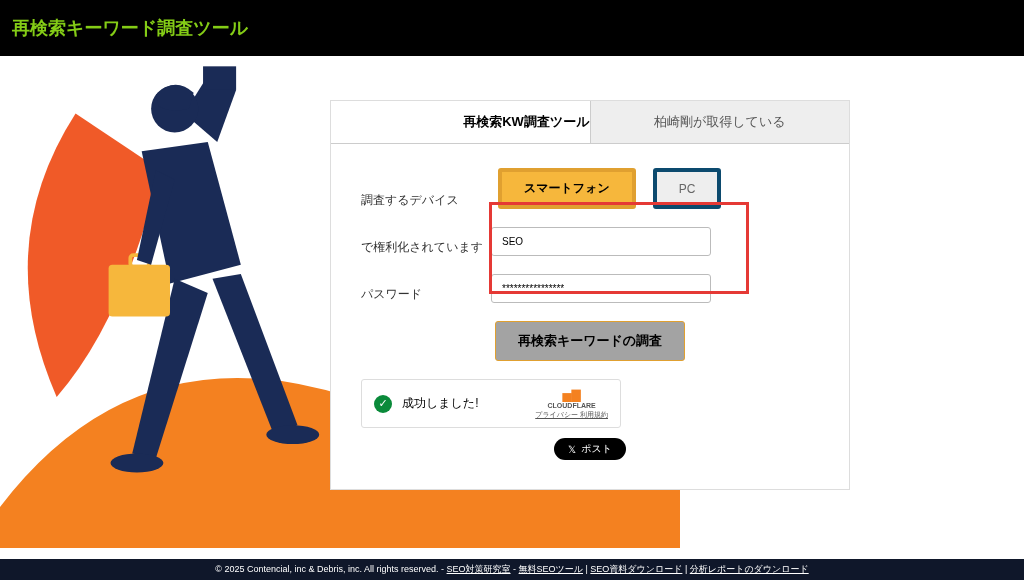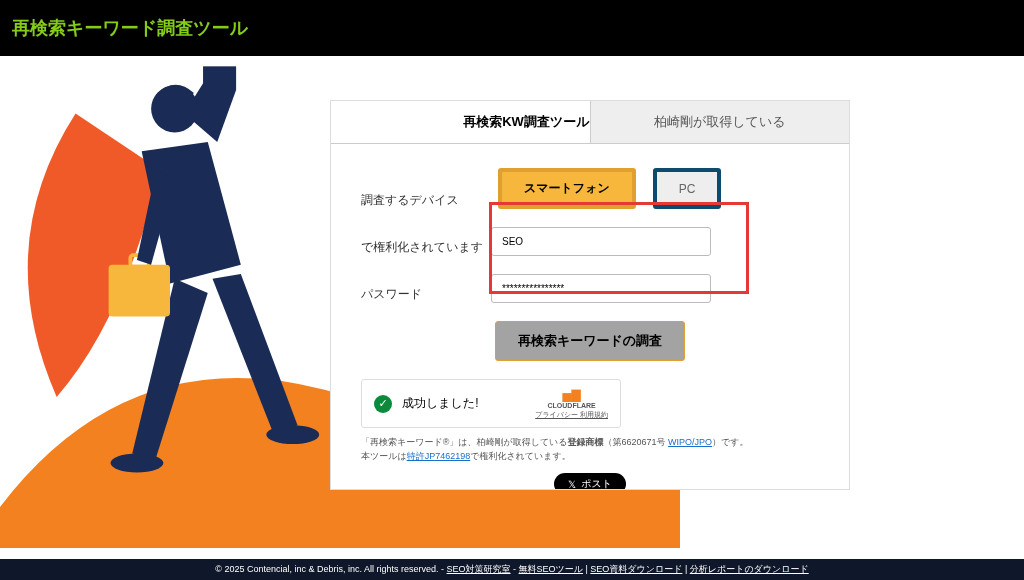--- a/index.html
+++ b/index.html
@@ -123,24 +123,20 @@
       <span class="check">✓</span>
       <span>成功しました!</span>
       <span class="cf">
         <span class="logo">▅▇</span><br>
         <b>CLOUDFLARE</b><br>
         <span style="text-decoration:underline">プライバシー
 利用規約</span>
       </span>
     </div>
 
-    <div class="note">
-      <span>「再検索キーワード®」は、柏崎剛が取得している</span><b>登録商標</b><span>（第6620671号 </span><a href="#">WIPO/JPO</a><span>）です。</span><br>
-      <span>本ツールは</span><a href="#">特許JP7462198</a><span>で権利化されています。</span>
-    </div>
 
     <div class="post-row">
       <button class="post-btn">
         <span>𝕏</span>
         <span>ポスト</span>
       </button>
     </div>
 
   </div>
 </div>

